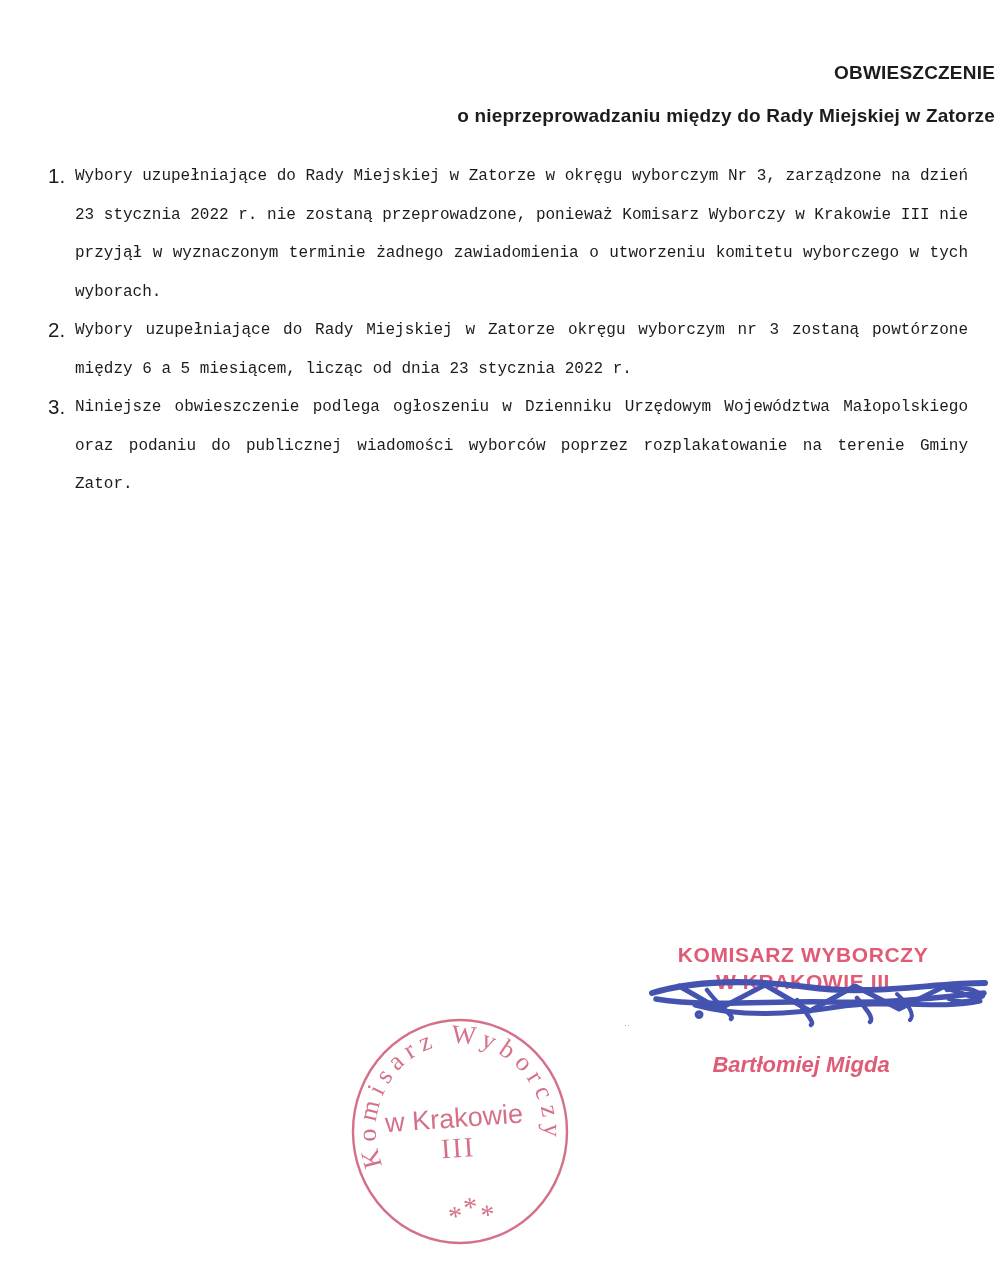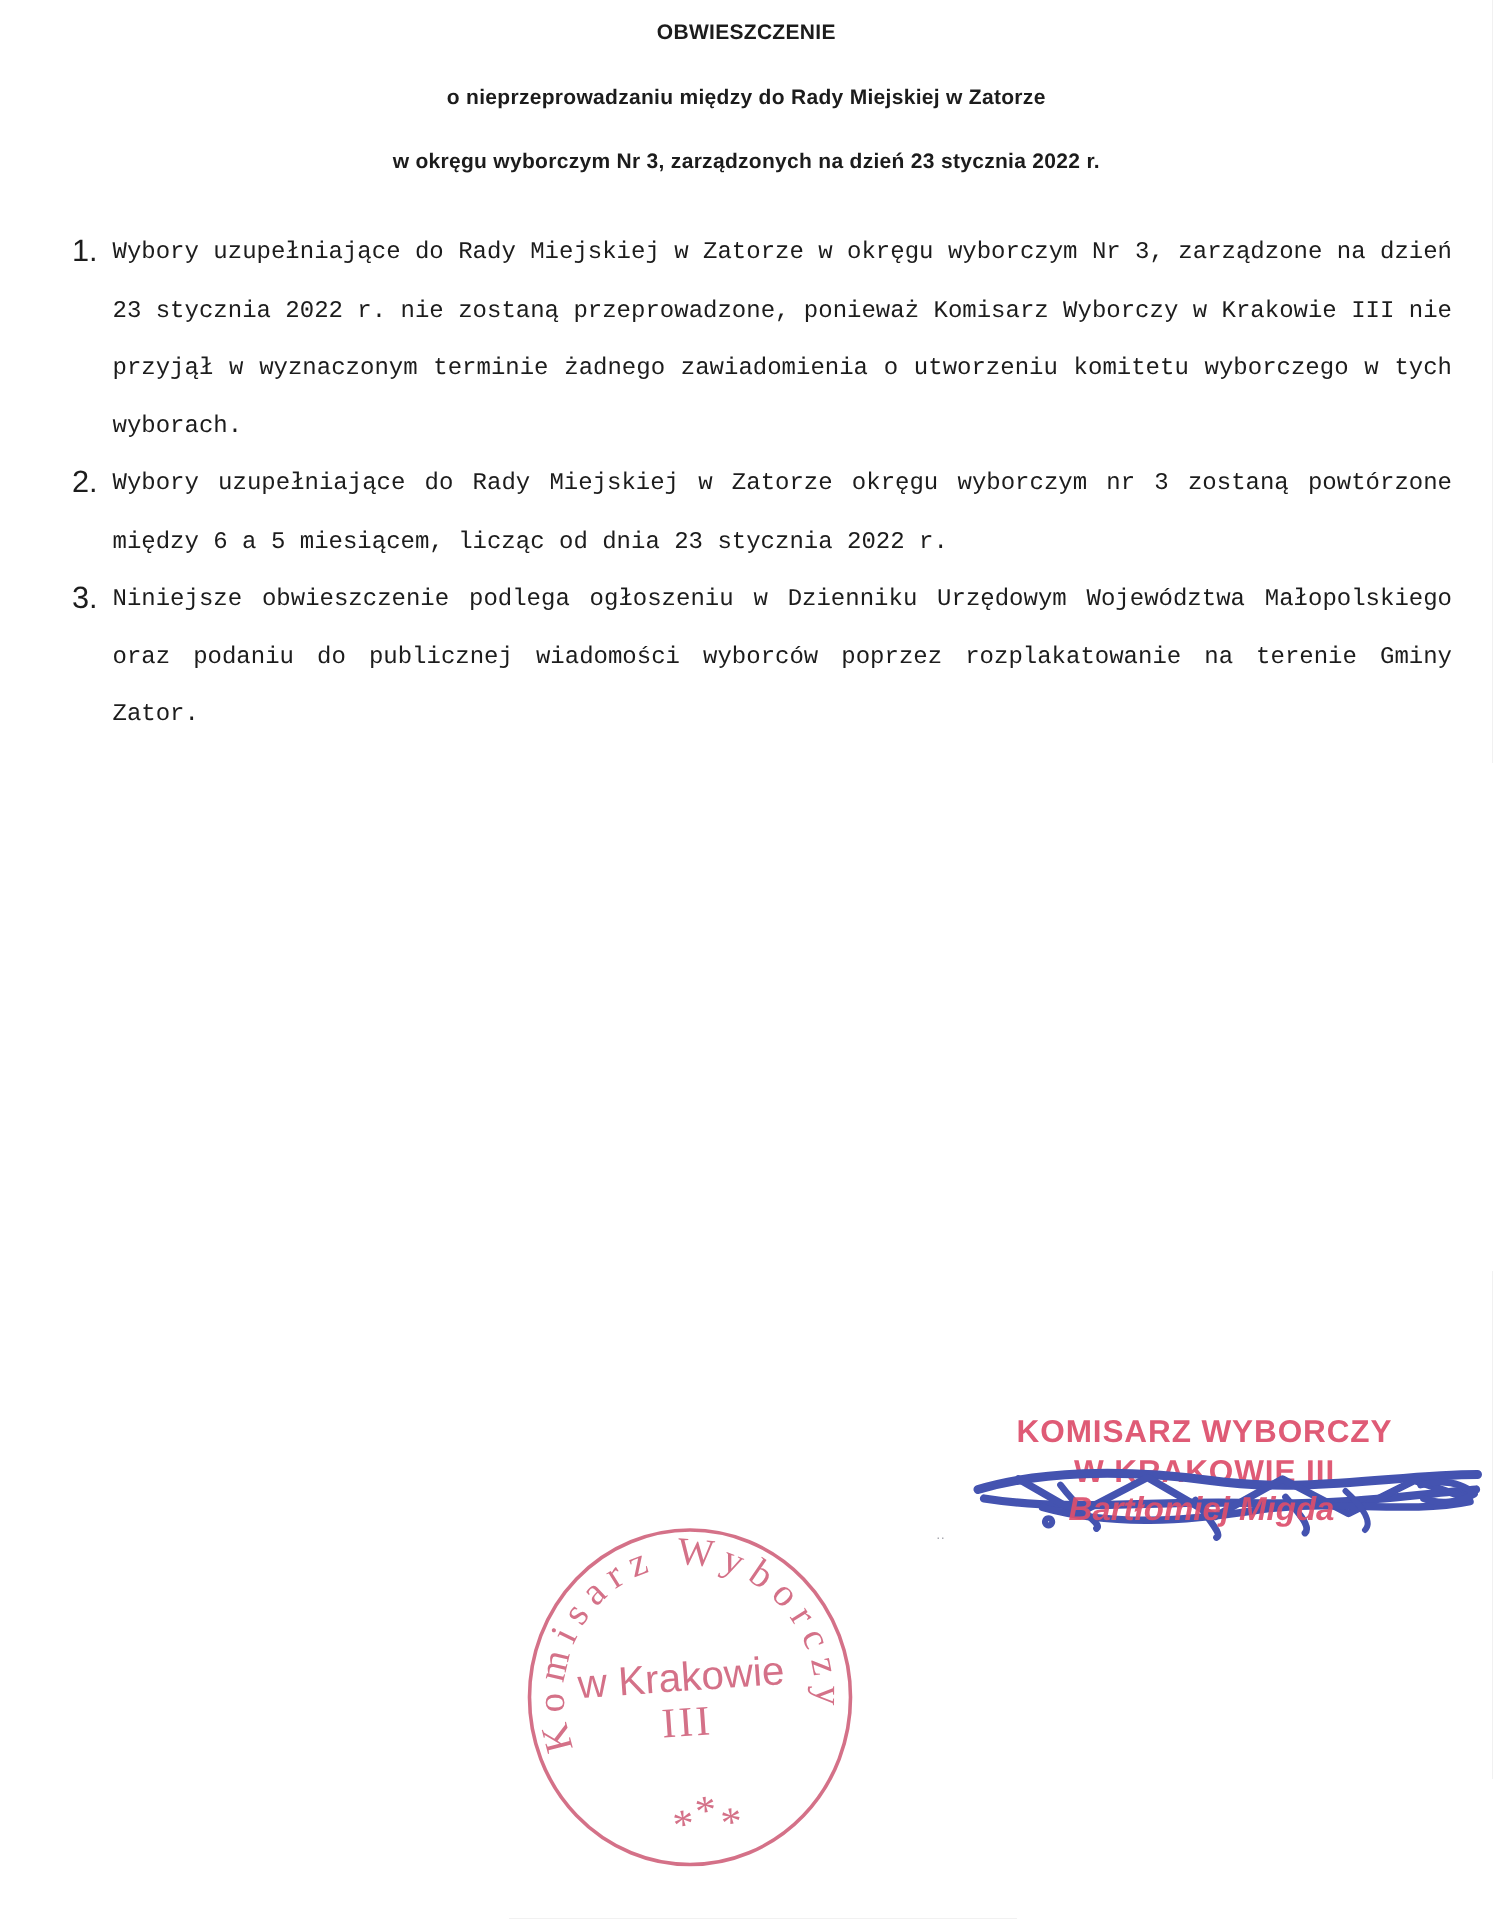--- a/index.html
+++ b/index.html
@@ -9,23 +9,24 @@
     height: 1279px;
     margin: 0 auto;
     background: var(--paper-white, #ffffff);
     font-family: "Liberation Sans", "DejaVu Sans", sans-serif;
     color: var(--text-black, #1c1c1c);
     overflow: hidden;
   }
 
   
   .doc-header {
-    text-align: center;
+    padding-top: 51px;
+    text-align: right;
     font-weight: bold;
-    font-size: 14px;
+    font-size: 19px;
     line-height: 43px;
     letter-spacing: 0.2px;
   }
 
   
   .intro {
     margin: 60px 25px 0 17px;
     font-size: 20.5px;
     line-height: 39px;
     text-align: justify;
@@ -76,21 +77,21 @@
   }
   .signature-svg path {
     fill: none;
     stroke: var(--ink-blue, #4453b0);
     stroke-linecap: round;
     stroke-linejoin: round;
   }
   .signer-name {
     position: absolute;
     left: 690px;
-    top: 993px;
+    top: 1052px;
     width: 222px;
     text-align: center;
     color: var(--stamp-red, #dd4f6c);
     font-weight: bold;
     font-style: italic;
     font-size: 22px;
     opacity: 0.92;
   }
   .round-stamp-svg {
     position: absolute;
@@ -139,21 +140,20 @@
   }
 </style>
 </head>
 <body>
 
 <div class="page">
 
   <div class="doc-header">
     <div>OBWIESZCZENIE</div>
     <div>o nieprzeprowadzaniu między do Rady Miejskiej w Zatorze</div>
-    <div>w okręgu wyborczym Nr 3, zarządzonych na dzień 23 stycznia 2022 r.</div>
   </div>
 
 
   <div class="num-list">
     <div class="list-item">
       <div class="item-num">1.</div>
       <div class="item-text">Wybory uzupełniające do Rady Miejskiej w Zatorze w okręgu wyborczym Nr 3, zarządzone na dzień 23 stycznia 2022 r. nie zostaną przeprowadzone, ponieważ Komisarz Wyborczy w Krakowie III nie przyjął w wyznaczonym terminie żadnego zawiadomienia o utworzeniu komitetu wyborczego w tych wyborach.</div>
     </div>
     <div class="list-item">
       <div class="item-num">2.</div>

